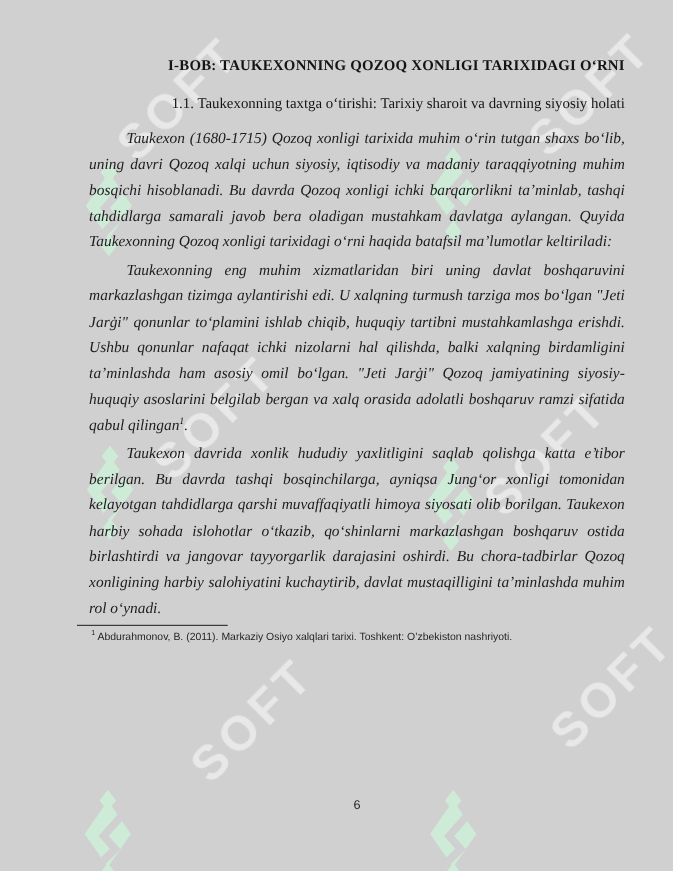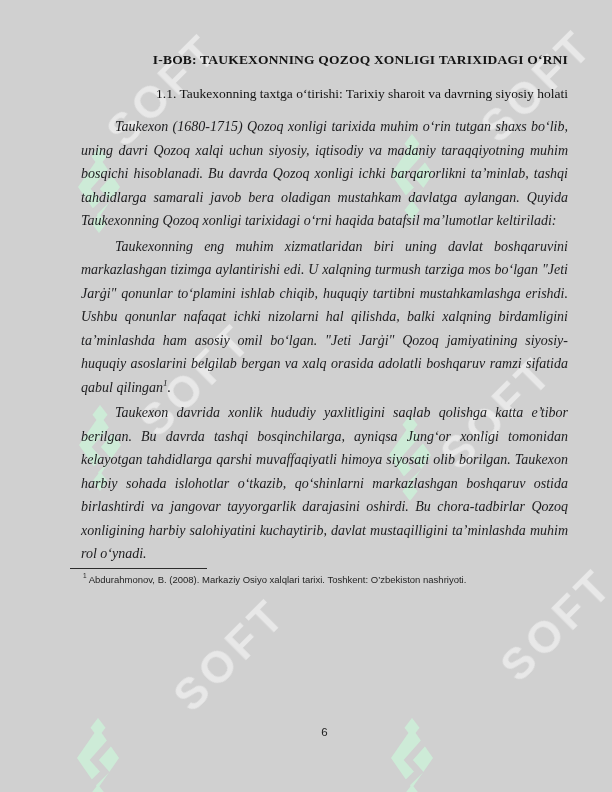--- a/index.html
+++ b/index.html
@@ -164,19 +164,19 @@
     <h2 class="section-title">1.1. Taukexonning taxtga oʻtirishi: Tarixiy sharoit va davrning siyosiy holati</h2>
 
     <div class="paragraphs" id="paragraphs">
         <p class="body-par">Taukexon (1680-1715) Qozoq xonligi tarixida muhim oʻrin tutgan shaxs boʻlib, uning davri Qozoq xalqi uchun siyosiy, iqtisodiy va madaniy taraqqiyotning muhim bosqichi hisoblanadi. Bu davrda Qozoq xonligi ichki barqarorlikni ta’minlab, tashqi tahdidlarga samarali javob bera oladigan mustahkam davlatga aylangan. Quyida Taukexonning Qozoq xonligi tarixidagi oʻrni haqida batafsil ma’lumotlar keltiriladi:</p>
         <p class="body-par">Taukexonning eng muhim xizmatlaridan biri uning davlat boshqaruvini markazlashgan tizimga aylantirishi edi. U xalqning turmush tarziga mos boʻlgan "Jeti Jarġi" qonunlar toʻplamini ishlab chiqib, huquqiy tartibni mustahkamlashga erishdi. Ushbu qonunlar nafaqat ichki nizolarni hal qilishda, balki xalqning birdamligini ta’minlashda ham asosiy omil boʻlgan. "Jeti Jarġi" Qozoq jamiyatining siyosiy-huquqiy asoslarini belgilab bergan va xalq orasida adolatli boshqaruv ramzi sifatida qabul qilingan<sup>1</sup>.</p>
         <p class="body-par">Taukexon davrida xonlik hududiy yaxlitligini saqlab qolishga katta e’tibor berilgan. Bu davrda tashqi bosqinchilarga, ayniqsa Jungʻor xonligi tomonidan kelayotgan tahdidlarga qarshi muvaffaqiyatli himoya siyosati olib borilgan. Taukexon harbiy sohada islohotlar oʻtkazib, qoʻshinlarni markazlashgan boshqaruv ostida birlashtirdi va jangovar tayyorgarlik darajasini oshirdi. Bu chora-tadbirlar Qozoq xonligining harbiy salohiyatini kuchaytirib, davlat mustaqilligini ta’minlashda muhim rol oʻynadi.</p>
       </div>
 
     <div class="footnote">
       <div class="fn-rule"></div>
-      <div class="fn-line fn-first"><sup>1</sup><span>Abdurahmonov, B. (2008). Markaziy Osiyo xalqlari tarixi. Toshkent: O’zbekiston nashriyoti.</span></div>
+      <div class="fn-line fn-first"><sup>1</sup><span>Abdurahmonov, B. (2011). Markaziy Osiyo xalqlari tarixi. Toshkent: O’zbekiston nashriyoti.</span></div>
     </div>
   </div>
 
   <div class="page-number">6</div>
 
 </div>
 
 </body></html>

